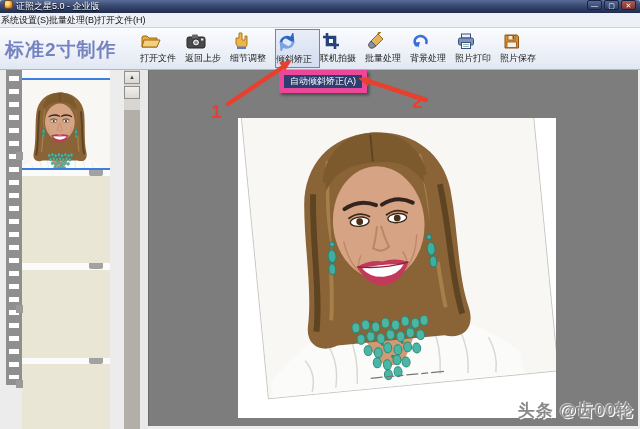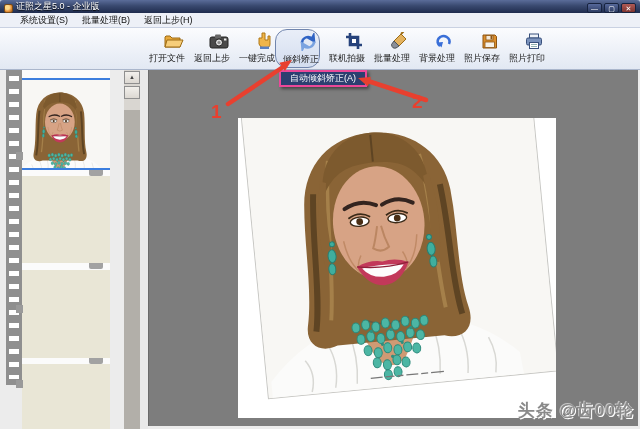--- a/index.html
+++ b/index.html
@@ -2,43 +2,43 @@
 <html><head>
 <meta charset="utf-8">
 <style>
   * { margin:0; padding:0; box-sizing:border-box; }
   html,body { width:640px; height:429px; overflow:hidden; font-family:"Liberation Sans",sans-serif; }
   .window { position:relative; width:640px; height:429px; background:#ececec; border-left:2px solid #c6cedd; border-right:2px solid #c6cedd; border-bottom:2px solid #c6cedd; }
 
   
   .titlebar { position:absolute; left:-2px; top:0; width:640px; height:13px;
     background:linear-gradient(#5a6c99 0%, #39496f 45%, #1f2c4e 100%);
-    border-radius:3px 3px 0 0; display:flex; align-items:flex-end; padding:0 4px; }
+    border-radius:3px 3px 0 0; display:flex; align-items:flex-start; padding:0 4px; }
   .app-icon { width:9px; height:9px; margin-right:3px; border-radius:2px;
     background:radial-gradient(circle at 35% 35%, #ffd98a 0 30%, #e8923a 60%, #9c5d1e); border:1px solid #7a4c18; }
   .title-text { color:#fff; font-size:9px; line-height:13px; text-shadow:0 1px 1px #000; white-space:nowrap; }
   .win-controls { margin-left:auto; display:flex; gap:2px; }
   .win-btn { width:15px; height:10px; font-size:7px; line-height:9px; text-align:center; color:#fff;
     background:linear-gradient(#56689a,#2e3d63); border:1px solid #17233f; border-radius:2px; }
   .win-btn.close { background:linear-gradient(#b05a55,#7e3430); }
 
   
   .menubar { position:absolute; left:-2px; top:13px; width:640px; height:15px; background:#edf0f7;
-    border-bottom:1px solid #c9d1e2; display:flex; align-items:center; padding-left:20px; gap:14px; }
+    border-bottom:1px solid #c9d1e2; display:flex; align-items:center; padding-left:1px; }
   .menubar span { font-size:9px; color:#111; }
 
   
   .toolbar { position:absolute; left:-2px; top:28px; width:640px; height:42px;
     background:linear-gradient(#fbfcfe,#e2e8f3); border-bottom:1px solid #aab6cc; }
   .mode-title { position:absolute; left:5px; top:9px; font-size:19px; font-weight:bold; color:#7583c1; letter-spacing:1px; }
   .tb-buttons { position:absolute; left:140px; top:1px; display:flex; }
-  .tb-btn { width:45px; height:39px; display:flex; flex-direction:column; align-items:flex-end; justify-content:flex-start; padding-top:2px; }
+  .tb-btn { width:45px; height:39px; display:flex; flex-direction:column; align-items:flex-start; justify-content:flex-start; padding-top:2px; }
   .tb-btn .ico { width:22px; height:20px; display:flex; align-items:center; justify-content:center; }
   .tb-btn .lbl { font-size:9px; color:#1a1a1a; white-space:nowrap; margin-top:1px; }
-  .tb-btn.pressed { border:1px solid #7185ad; background:linear-gradient(#e9eef8,#d3ddef); border-radius:12px; }
+  .tb-btn.pressed { border:1px solid #7185ad; background:linear-gradient(#e9eef8,#d3ddef); border-radius:0; }
 
   
   .content { position:absolute; left:-2px; top:70px; width:640px; height:359px; background:#ececec; }
 
   
   .sidebar { position:absolute; left:0; top:0; width:148px; height:359px; background:#ececec; }
   .film-strip { position:absolute; left:6px; top:0; width:16px; height:315px; background:#8f8f8f; }
   .film-strip .holes { position:absolute; left:3px; top:6px; width:10px; height:303px;
     background:repeating-linear-gradient(to bottom,#ffffff 0 5px, rgba(0,0,0,0) 5px 13px); }
   .slots { position:absolute; left:22px; top:0; width:88px; height:359px; background:#fbfbfb; }
@@ -56,21 +56,21 @@
   
   .main-area { position:absolute; left:148px; top:0; width:490px; height:356px; background:#7d7d7d; border-left:1px solid #6a6a6a; }
   .canvas { position:absolute; left:89px; top:48px; width:318px; height:300px; background:#ffffff; overflow:hidden; }
   .photo { position:absolute; left:14px; top:-52px; width:292px; height:320px; background:#f8f7f4;
     border:1px solid #c8c8c5; transform:rotate(-5.5deg); }
   .photo svg { width:100%; height:100%; display:block; }
   .watermark { position:absolute; right:4px; bottom:4px; font-size:17px; font-weight:bold; color:#8a8a8a; letter-spacing:1px;
     text-shadow:1px 1px 0 #fff, -1px -1px 0 rgba(255,255,255,.55); white-space:nowrap; }
 
   
-  .ctx-menu { position:absolute; left:277px; top:70px; width:88px; background:#fff; border:2px solid #ec4899;
+  .ctx-menu { position:absolute; left:277px; top:70px; width:88px; background:#fff; border:5px solid #ec4899;
     box-shadow:2px 2px 3px rgba(0,0,0,.45); z-index:40; }
   .ctx-item { height:13px; line-height:13px; font-size:9px; text-align:center; color:#111; position:relative; }
   .ctx-item.selected { background:#2c3f70; color:#fff; }
   .ctx-item .sub { position:absolute; right:3px; top:0; font-size:7px; line-height:13px; color:#111; }
 
   
   .overlay { position:absolute; left:0; top:0; width:640px; height:429px; pointer-events:none; z-index:60; }
 </style>
 </head>
 <body>
@@ -196,24 +196,25 @@
     <span class="win-controls">
       <span class="win-btn">—</span>
       <span class="win-btn">▢</span>
       <span class="win-btn close">✕</span>
     </span>
   </div>
 
   <div class="menubar">
     <span>系统设置(S)</span>
     <span>批量处理(B)</span>
-    <span>返回上步(H)</span>
+    <span>打开文件(H)</span>
   </div>
 
   <div class="toolbar">
+    <div class="mode-title">标准2寸制作</div>
     <div class="tb-buttons">
       <div class="tb-btn">
         <span class="ico">
           <svg width="20" height="17" viewBox="0 0 20 17">
               <path d="M1,4 L1,14 L16,14 L16,5 L8,5 L6,3 L2,3 Z" fill="#e8a93c" stroke="#9c6b14" stroke-width="1"></path>
               <path d="M3,7 L19,7 L16,14 L1,14 Z" fill="#f7ce7a" stroke="#9c6b14" stroke-width="1"></path>
             </svg>
         </span>
         <span class="lbl">打开文件</span>
       </div>
@@ -229,21 +230,21 @@
         </span>
         <span class="lbl">返回上步</span>
       </div>
       <div class="tb-btn">
         <span class="ico">
           <svg width="18" height="18" viewBox="0 0 18 18">
               <path d="M7,1 L10,1 L10,8 L13,8 L13,4 L15,4 L15,12 Q15,16 10,16 Q5,16 4,12 L4,6 L7,6 Z" fill="#f0b54a" stroke="#b07916" stroke-width="1"></path>
               <rect x="5" y="14.5" width="9" height="2.5" fill="#5a7fc0"></rect>
             </svg>
         </span>
-        <span class="lbl">一键完成</span>
+        <span class="lbl">细节调整</span>
       </div>
       <div class="tb-btn pressed">
         <span class="ico">
           <svg width="20" height="18" viewBox="0 0 20 18">
               <path d="M4,10 A6,6 0 0 1 14,5.5 L11.5,5.5 L16,8 L15.5,2.5 L14,5.5" fill="none" stroke="#2f63c4" stroke-width="2.4"></path>
               <path d="M16,8.5 A6,6 0 0 1 6,13 L8.5,13 L4,10.5 L4.5,16 L6,13" fill="none" stroke="#7aa3e0" stroke-width="2.4"></path>
             </svg>
         </span>
         <span class="lbl">倾斜矫正</span>
       </div>
@@ -268,42 +269,42 @@
         <span class="lbl">批量处理</span>
       </div>
       <div class="tb-btn">
         <span class="ico">
           <svg width="19" height="17" viewBox="0 0 19 17">
               <path d="M5,13 A6,5.5 0 1 1 14,11" fill="none" stroke="#3a6fd8" stroke-width="2.6"></path>
               <path d="M2,9.5 L6.5,14.5 L8,9 Z" fill="#3a6fd8"></path>
             </svg>
         </span>
         <span class="lbl">背景处理</span>
+      </div>
+      <div class="tb-btn">
+        <span class="ico">
+          <svg width="18" height="17" viewBox="0 0 18 17">
+              <rect x="4.5" y="1" width="9" height="4" fill="#eef2f8" stroke="#39507c" stroke-width="1"></rect>
+              <rect x="1.5" y="5" width="15" height="7" rx="1.5" fill="#7b93bd" stroke="#39507c" stroke-width="1"></rect>
+              <rect x="4.5" y="9.5" width="9" height="6" fill="#fff" stroke="#39507c" stroke-width="1"></rect>
+              <path d="M6,11.5 L12,11.5 M6,13.5 L12,13.5" stroke="#8aa" stroke-width="0.9"></path>
+            </svg>
+        </span>
+        <span class="lbl">照片打印</span>
       </div>
       <div class="tb-btn">
         <span class="ico">
           <svg width="17" height="17" viewBox="0 0 17 17">
               <path d="M2,2 L14,2 L15.5,3.5 L15.5,15 L2,15 Z" fill="#dc8f2e" stroke="#8e5410" stroke-width="1"></path>
               <rect x="5" y="2.5" width="7" height="4.5" fill="#f4e9d8" stroke="#8e5410" stroke-width="0.8"></rect>
               <rect x="9.5" y="3" width="1.8" height="3.4" fill="#8e5410"></rect>
               <rect x="4" y="9" width="9.5" height="5.5" fill="#f7f2e8" stroke="#8e5410" stroke-width="0.8"></rect>
             </svg>
         </span>
         <span class="lbl">照片保存</span>
-      </div>
-      <div class="tb-btn">
-        <span class="ico">
-          <svg width="18" height="17" viewBox="0 0 18 17">
-              <rect x="4.5" y="1" width="9" height="4" fill="#eef2f8" stroke="#39507c" stroke-width="1"></rect>
-              <rect x="1.5" y="5" width="15" height="7" rx="1.5" fill="#7b93bd" stroke="#39507c" stroke-width="1"></rect>
-              <rect x="4.5" y="9.5" width="9" height="6" fill="#fff" stroke="#39507c" stroke-width="1"></rect>
-              <path d="M6,11.5 L12,11.5 M6,13.5 L12,13.5" stroke="#8aa" stroke-width="0.9"></path>
-            </svg>
-        </span>
-        <span class="lbl">照片打印</span>
       </div>
     </div>
   </div>
 
   <div class="content">
 
     <div class="sidebar">
       <div class="film-strip">
           <div class="holes"></div>
         </div>

